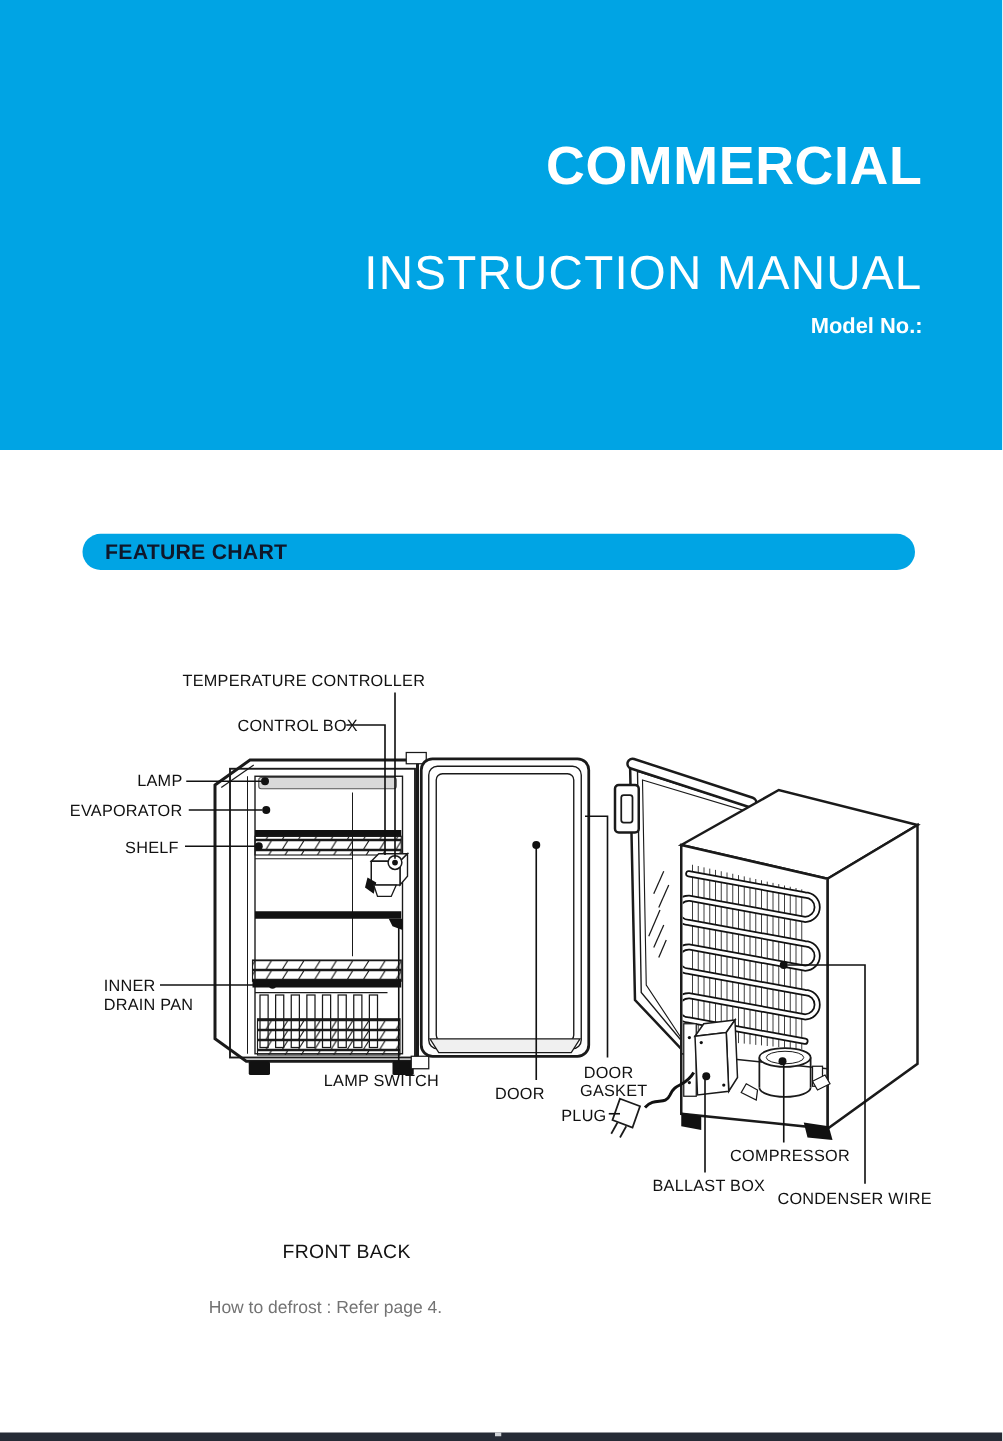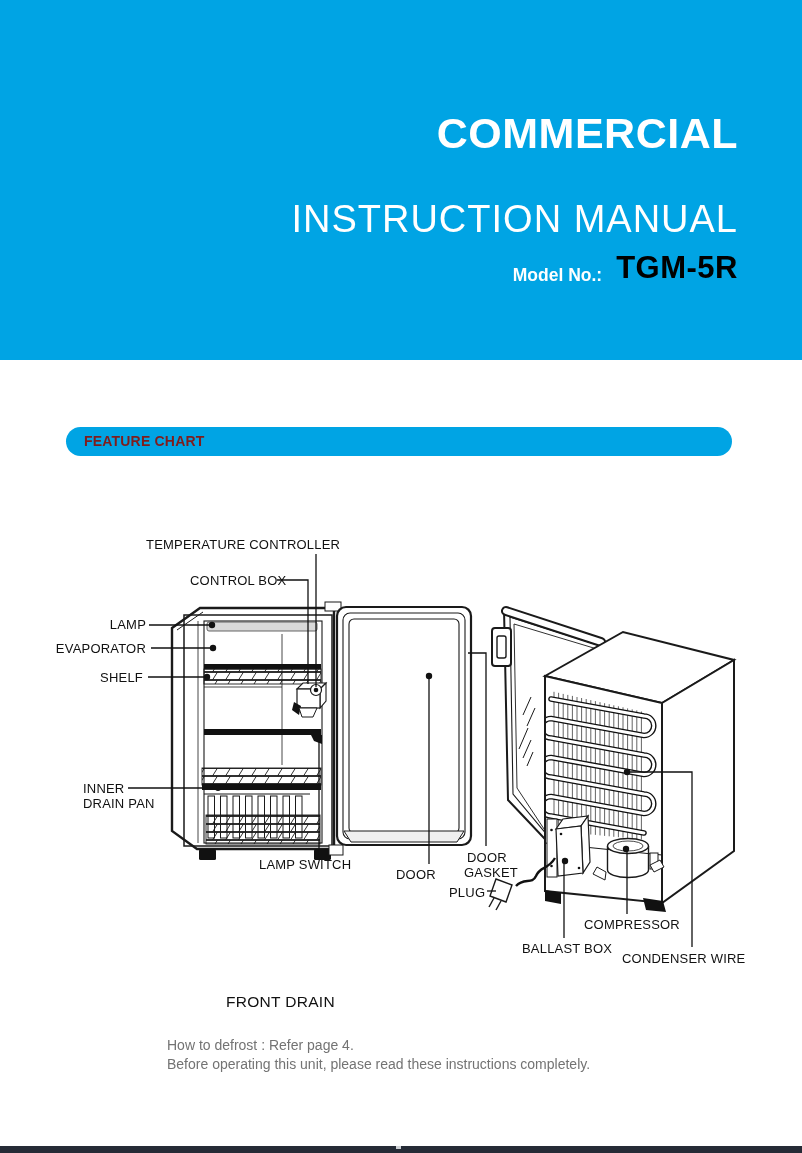--- a/index.html
+++ b/index.html
@@ -4,48 +4,47 @@
 <style>
   html,body{margin:0;padding:0;background:#ffffff;}
   .page{position:relative;width:802px;height:1153px;background:#ffffff;overflow:hidden;
         font-family:"Liberation Sans", sans-serif;}
   
   .header{position:absolute;top:0;left:0;width:802px;height:360px;background:#00A4E4;}
   .title-line{position:absolute;right:64px;color:#ffffff;font-weight:bold;line-height:1;white-space:nowrap;}
   .t1{top:112px;font-size:43px;letter-spacing:0.5px;margin-left:13px;}
   .t2{top:156px;font-size:43px;letter-spacing:0.5px;}
   .t3{top:200px;font-size:38px;font-weight:normal;letter-spacing:1px;}
-  .model-row{position:absolute;right:64px;top:250px;display:flex;align-items:flex-end;gap:14px;white-space:nowrap;}
+  .model-row{position:absolute;right:64px;top:250px;display:flex;align-items:center;gap:0;white-space:nowrap;flex-direction:column;}
   .model-label{color:#ffffff;font-size:17.5px;font-weight:bold;}
   .model-value{color:#000000;font-size:31px;font-weight:bold;letter-spacing:0.5px;}
   
   .feature-banner{position:absolute;left:66px;top:427px;width:666px;height:29px;background:#00A4E4;
         border-radius:15px;box-sizing:border-box;padding-left:18px;
-        color:#7f1d1d;font-size:14px;font-weight:bold;line-height:29px;letter-spacing:0.2px;}
+        color:#0f172a;font-size:17px;font-weight:bold;line-height:29px;letter-spacing:0.2px;}
   
   .diagram-svg{position:absolute;left:0;top:0;width:802px;height:1153px;}
   .dg-label{font-family:"Liberation Sans",sans-serif;font-size:13px;fill:#111111;letter-spacing:0.2px;}
   
   .diagram-caption{position:absolute;left:226px;top:993px;font-size:15.5px;color:#111111;letter-spacing:0.3px;}
   .notes{position:absolute;left:167px;top:1036px;font-size:14px;color:#737373;line-height:18.5px;}
   
   .footer-bar{position:absolute;left:0;bottom:0;width:802px;height:7px;background:#262B36;}
   .footer-notch{position:absolute;left:396px;top:0;width:5px;height:3px;background:#cfd2d6;}
 </style>
 </head>
 <body>
 
 <div class="page">
 
   <div class="header">
     <div class="title-line t1">COMMERCIAL</div>
     <div class="title-line t3">INSTRUCTION MANUAL</div>
     <div class="model-row">
       <span class="model-label">Model No.:</span>
-      <span class="model-value">TGM-5R</span>
     </div>
   </div>
 
   <div class="feature-banner">
     <span>FEATURE CHART</span>
   </div>
 
   <svg class="diagram-svg" viewBox="0 0 802 1153">
     <defs>
       <pattern id="mesh" patternUnits="userSpaceOnUse" width="13" height="8">
@@ -221,23 +220,22 @@
       <text class="dg-label" x="396" y="879">DOOR</text>
       <text class="dg-label" x="467" y="862">DOOR</text>
       <text class="dg-label" x="464" y="877">GASKET</text>
       <text class="dg-label" x="449" y="897">PLUG</text>
       <text class="dg-label" x="584" y="929">COMPRESSOR</text>
       <text class="dg-label" x="522" y="953">BALLAST BOX</text>
       <text class="dg-label" x="622" y="963">CONDENSER WIRE</text>
     </g>
   </svg>
 
-  <div class="diagram-caption">FRONT DRAIN</div>
+  <div class="diagram-caption">FRONT BACK</div>
   <div class="notes">
     <div>How to defrost : Refer page 4.</div>
-    <div>Before operating this unit, please read these instructions completely.</div>
   </div>
 
   <div class="footer-bar">
     <div class="footer-notch"></div>
   </div>
 
 </div>
 
 </body></html>

